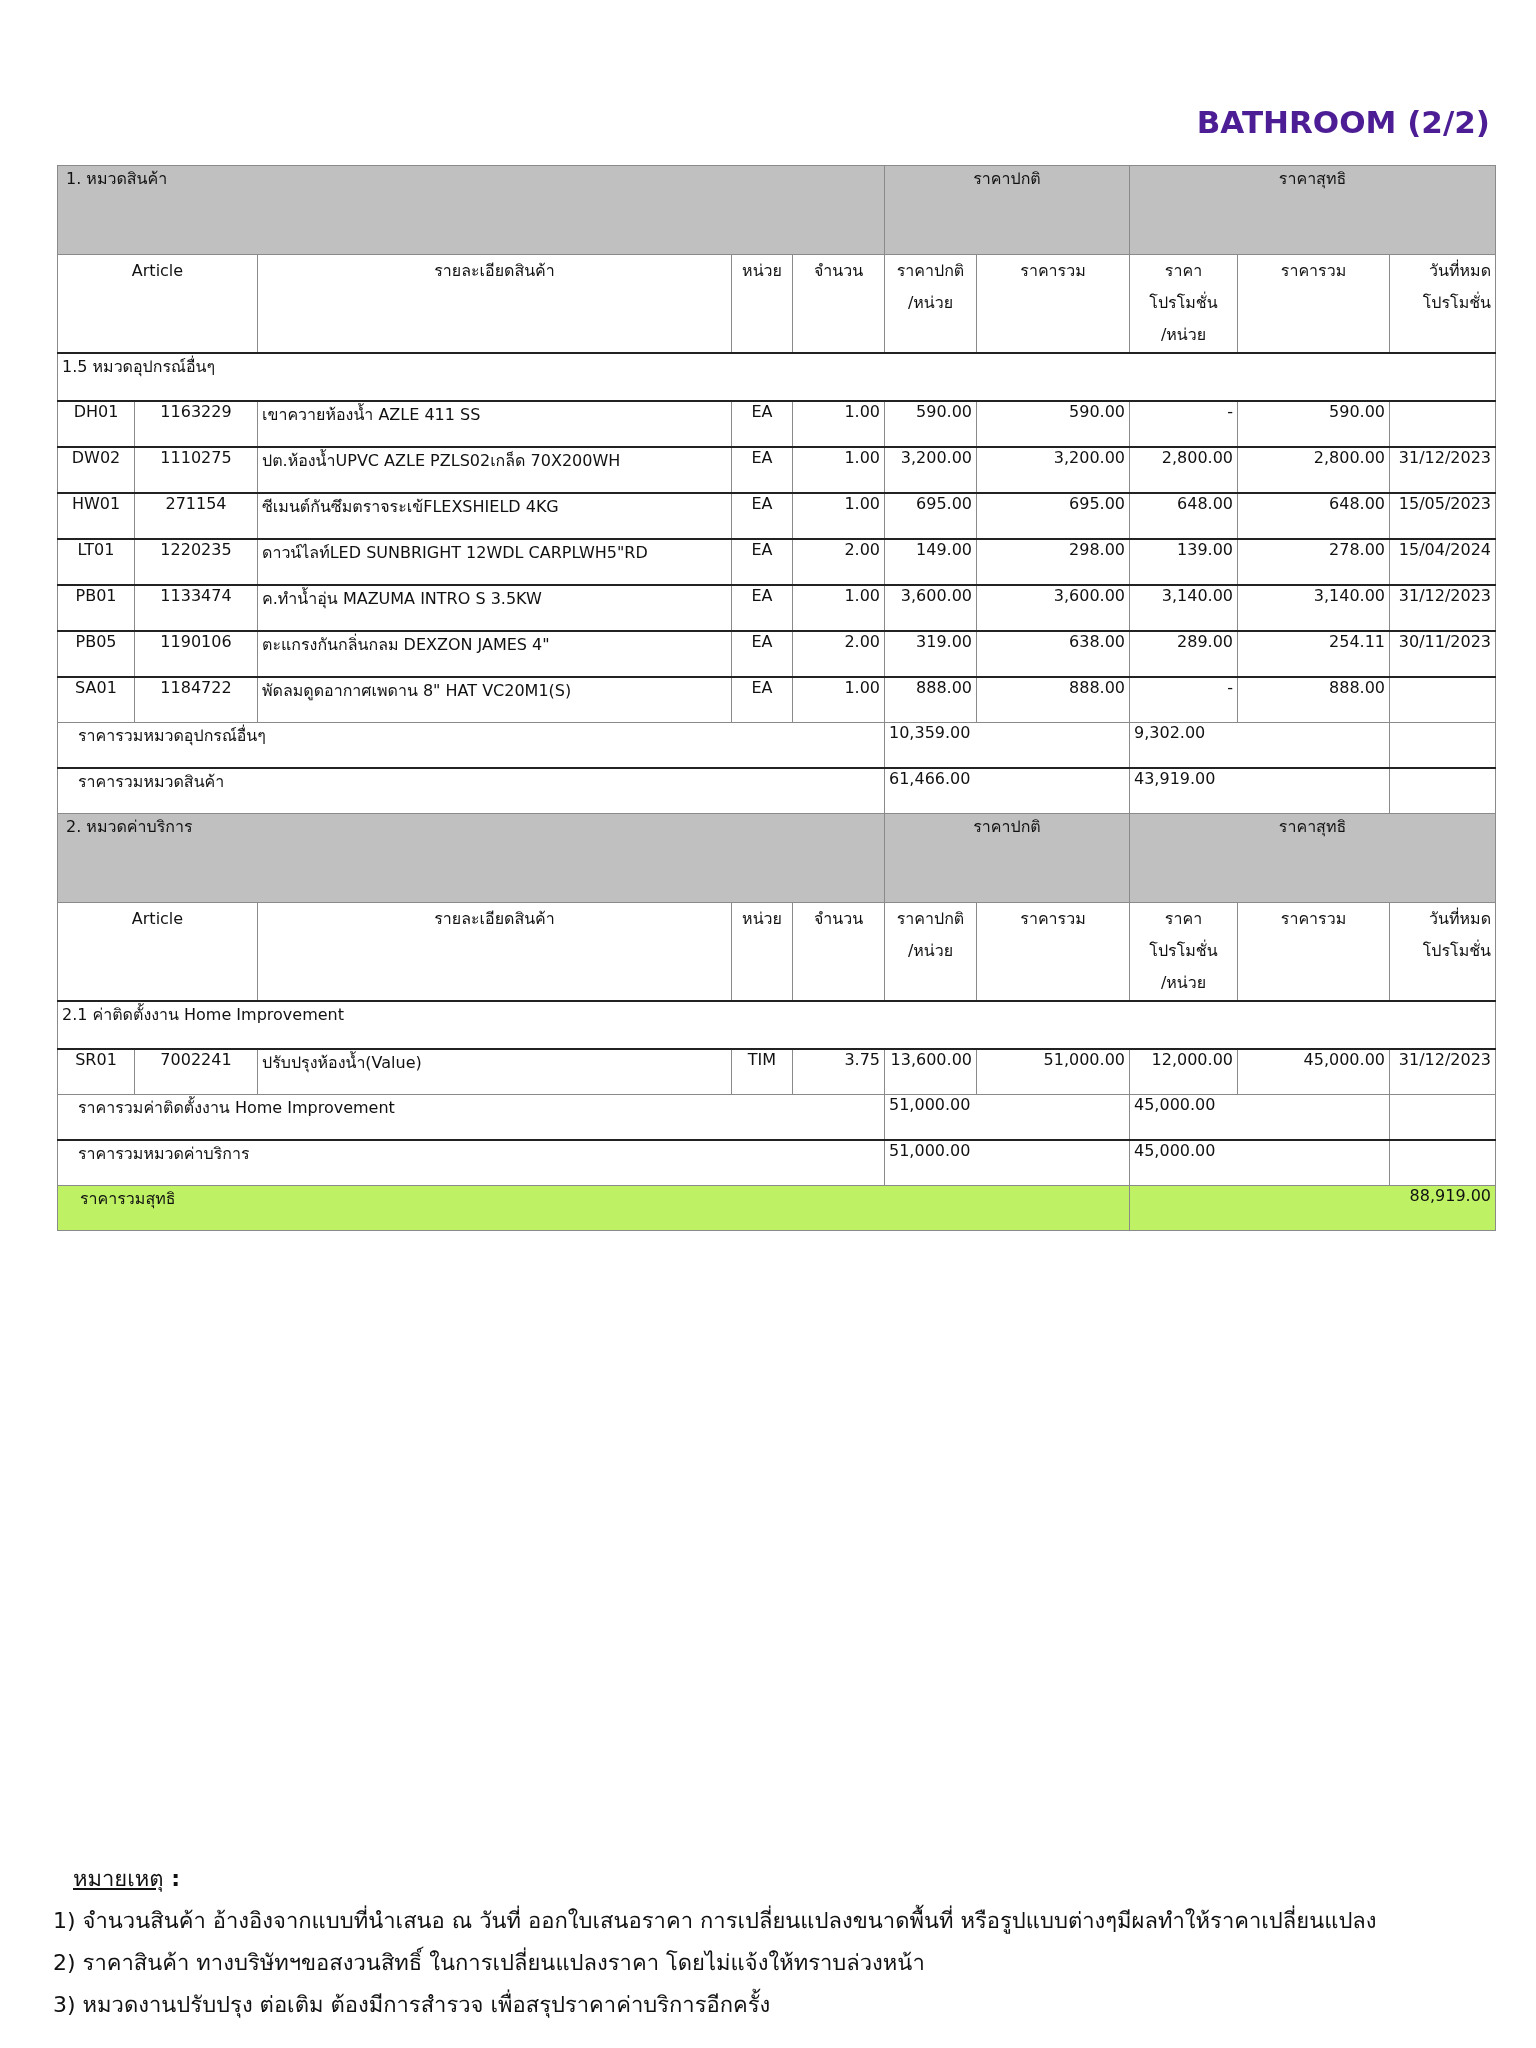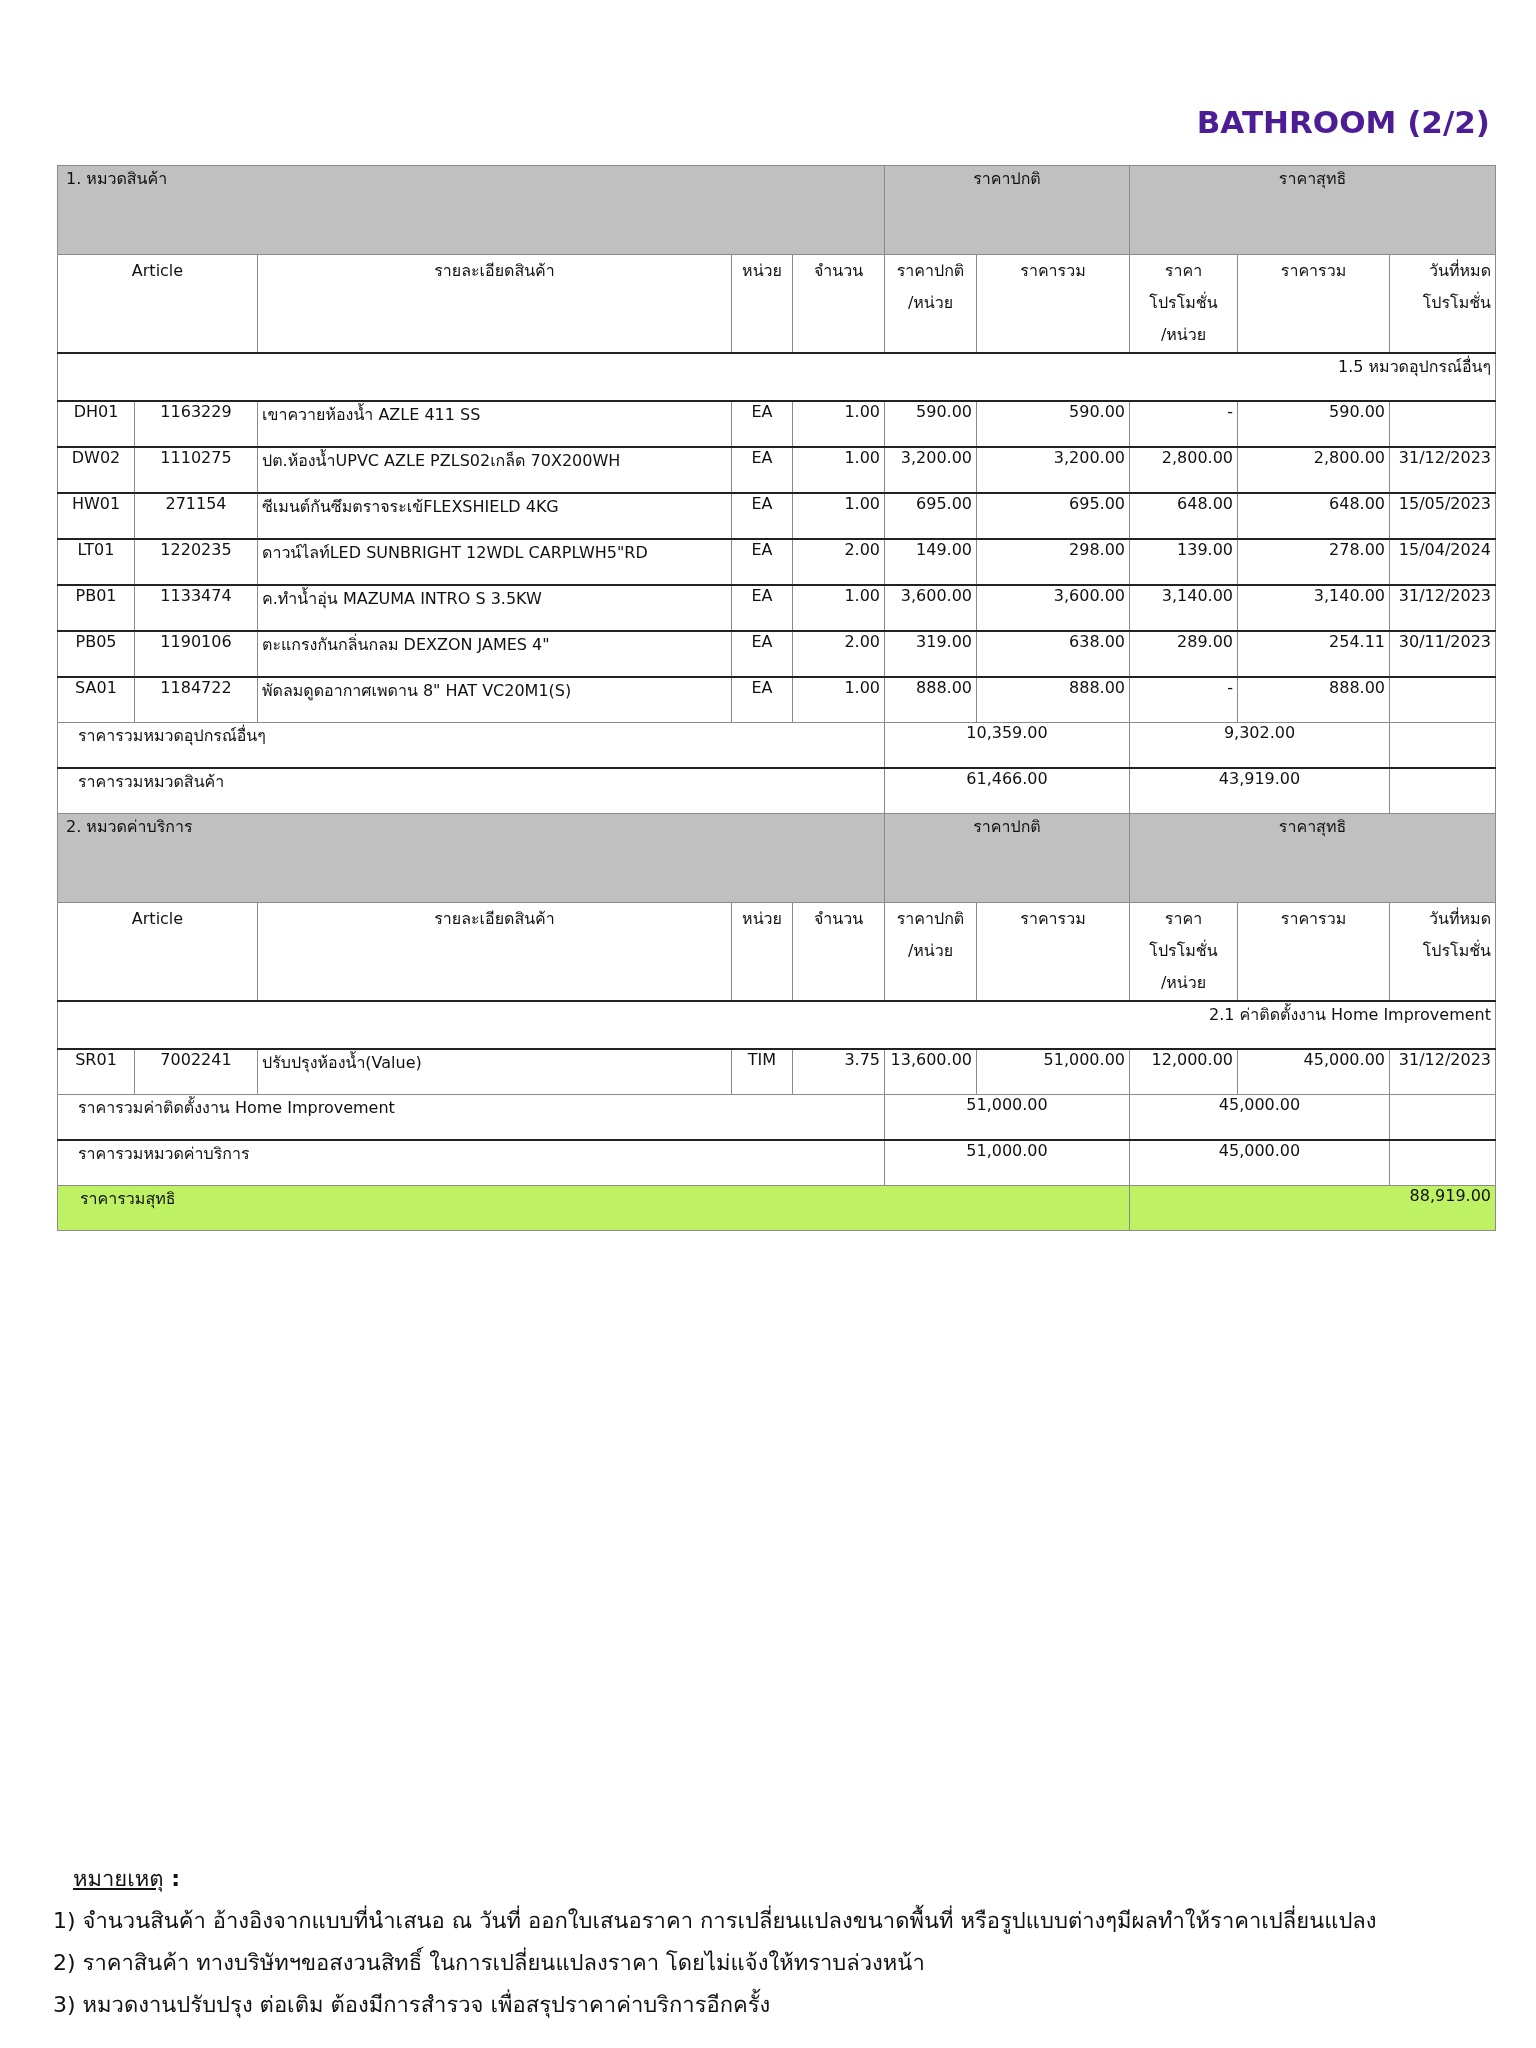--- a/index.html
+++ b/index.html
@@ -5,28 +5,28 @@
   html, body { margin: 0; padding: 0; background: #ffffff; }
   body { width: 1536px; height: 2048px; position: relative; font-family: "DejaVu Sans", sans-serif; color: #111; overflow: hidden; }
   .title { position: absolute; right: 46px; top: 104px; font-family: "DejaVu Sans", sans-serif; font-weight: bold; font-size: 31px; letter-spacing: 0px; color: #4c1d95; }
   table.quote { position: absolute; left: 57px; top: 165px; width: 1438px; border-collapse: collapse; table-layout: fixed; font-size: 16px; }
   table.quote td { border: 1px solid #8a8a8a; padding: 0 4px; vertical-align: top; overflow: hidden; white-space: nowrap; }
   .sec-head td { background: #c0c0c0; height: 88px; padding-top: 8px; }
   .sec-head td.sec-title { padding-left: 8px; }
   .colhead td { height: 97px; padding-top: 6px; text-align: center; line-height: 32px; }
   .colhead td.top-rule, .subcat td { }
   tr.thick-top td { border-top: 2px solid #222; }
-  .subcat td { height: 46px; padding-left: 14px; vertical-align: middle; text-align: right; }
+  .subcat td { height: 46px; padding-left: 14px; vertical-align: middle; }
   .item td { height: 44px; vertical-align: middle; }
   .item td.c { text-align: center; }
   .item td.r { text-align: right; }
   .item td.l { text-align: left; }
   .sum td { height: 44px; vertical-align: middle; }
   .sum td.label { padding-left: 20px; }
-  .sum td.r { text-align: center; }
+  .sum td.r { text-align: left; }
   .grand td { background: #bef264; height: 44px; vertical-align: middle; }
   .grand td.label { padding-left: 22px; }
   .grand td.r { text-align: right; }
   .center { text-align: center; }
   .notes { position: absolute; left: 53px; top: 1858px; font-family: "DejaVu Sans", sans-serif; font-size: 22px; line-height: 42px; color: #111; }
   .notes .heading { text-decoration: underline; margin-left: 20px; }
   .notes .colon { font-weight: bold; text-decoration: none; }
 </style>
 </head>
 <body>

